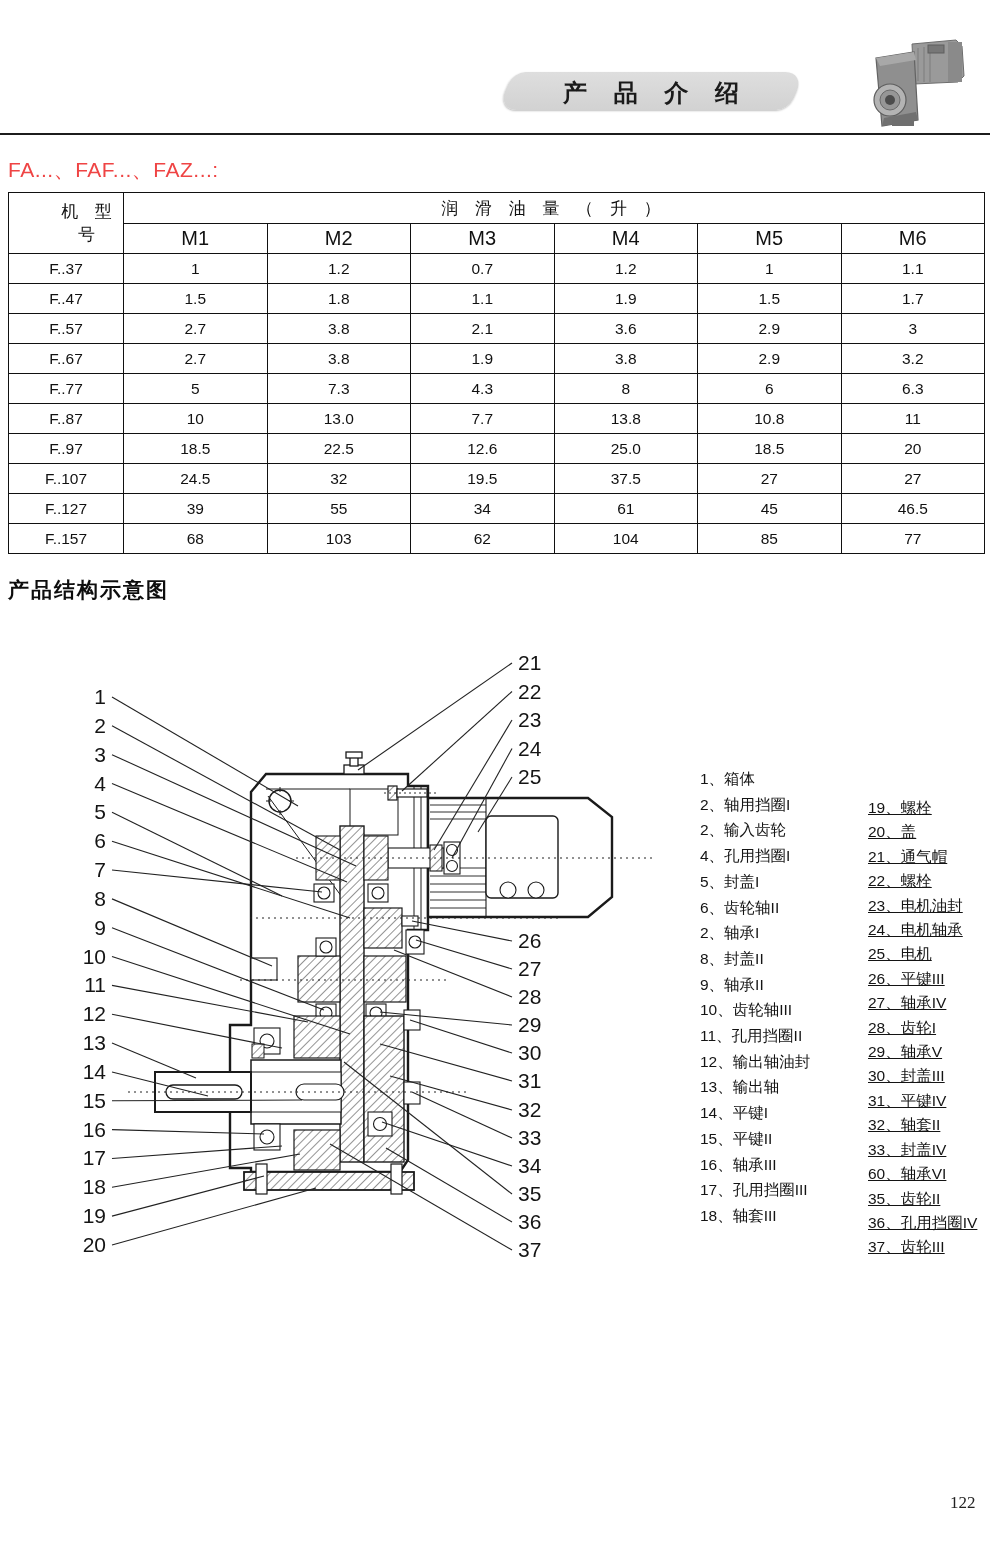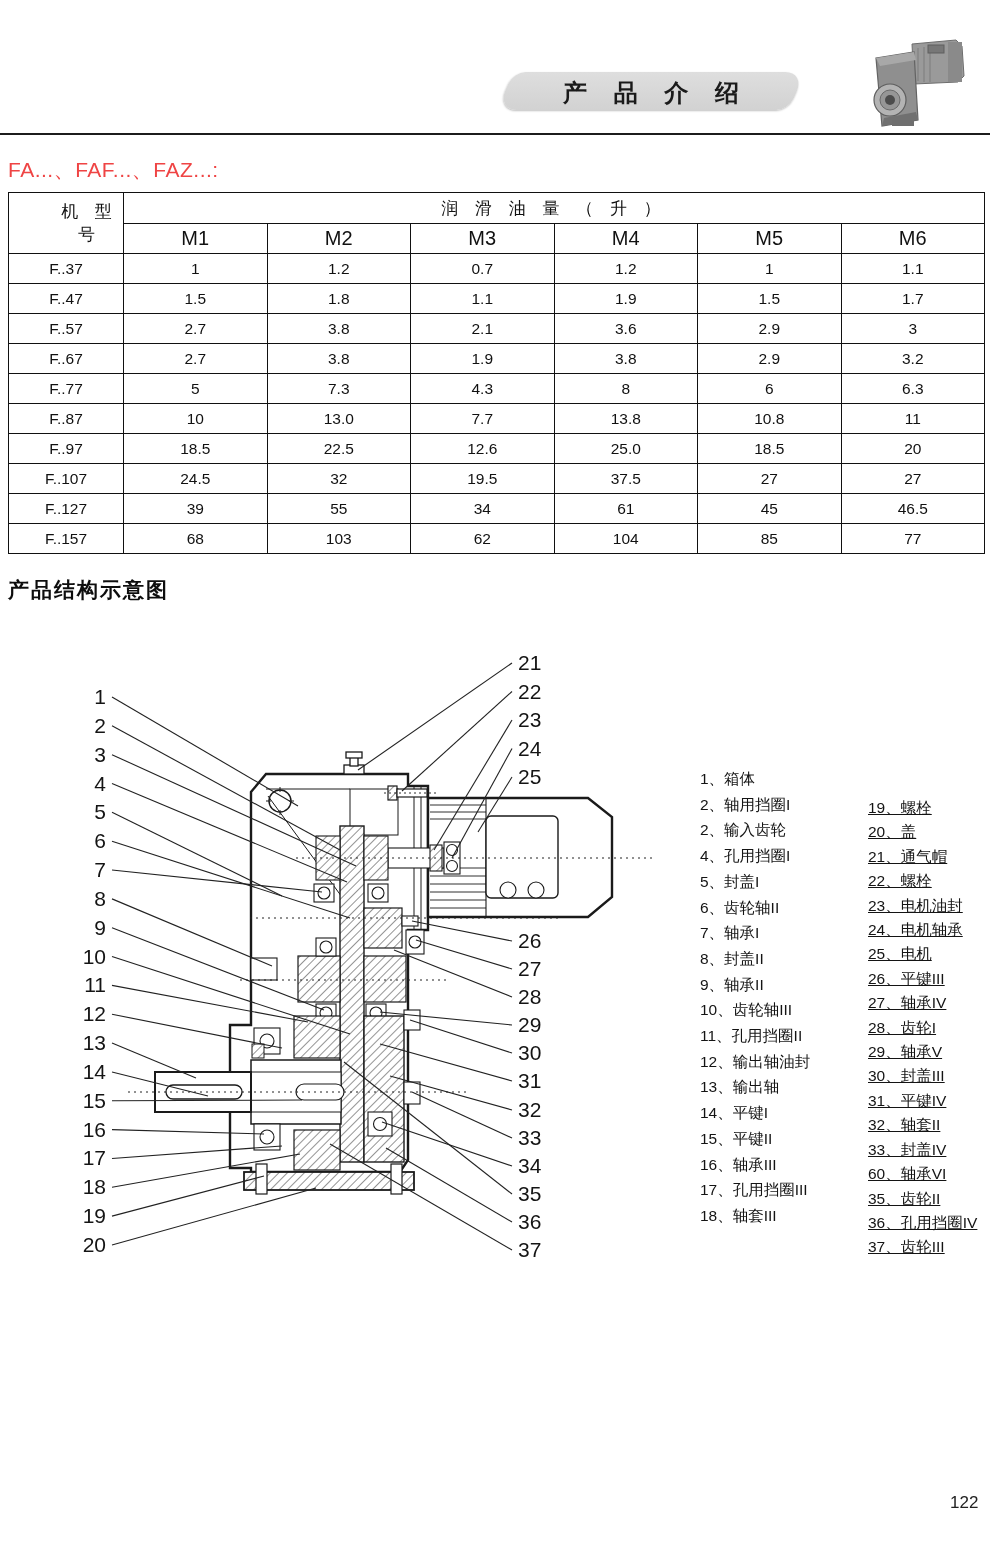--- a/index.html
+++ b/index.html
@@ -54,21 +54,21 @@
 
   
   .legend{font-size:15.5px;color:#141414;margin-top:28px;}
   .legend .legend-item{white-space:nowrap;}
   .legend-1{left:700px;top:738px;}
   .legend-1 .legend-item{line-height:25.7px;}
   .legend-2{left:868px;top:768px;text-decoration:underline;}
   .legend-2 .legend-item{line-height:24.4px;}
 
   
-  .pagenum{left:950px;top:1493px;font-size:17px;color:#222;}
+  .pagenum{left:950px;top:1493px;font-size:17px;color:#222;font-family:Liberation Serif, serif;}
 
   
   #diagram-svg{position:absolute;left:30px;top:630px;}
   #diagram-svg .callout{font-size:21px;fill:#141414;}
 </style>
 </head>
 <body>
 
 <div class="abs banner"></div>
 <div class="abs banner-text">产 品 介 绍</div>
@@ -408,21 +408,21 @@
     </g>
 </svg>
 
 <div class="abs legend legend-1">
     <div class="legend-item">1、箱体</div>
     <div class="legend-item">2、轴用挡圈I</div>
     <div class="legend-item">2、输入齿轮</div>
     <div class="legend-item">4、孔用挡圈I</div>
     <div class="legend-item">5、封盖I</div>
     <div class="legend-item">6、齿轮轴II</div>
-    <div class="legend-item">7、轴承I</div>
+    <div class="legend-item">2、轴承I</div>
     <div class="legend-item">8、封盖II</div>
     <div class="legend-item">9、轴承II</div>
     <div class="legend-item">10、齿轮轴III</div>
     <div class="legend-item">11、孔用挡圈II</div>
     <div class="legend-item">12、输出轴油封</div>
     <div class="legend-item">13、输出轴</div>
     <div class="legend-item">14、平键I</div>
     <div class="legend-item">15、平键II</div>
     <div class="legend-item">16、轴承III</div>
     <div class="legend-item">17、孔用挡圈III</div>

